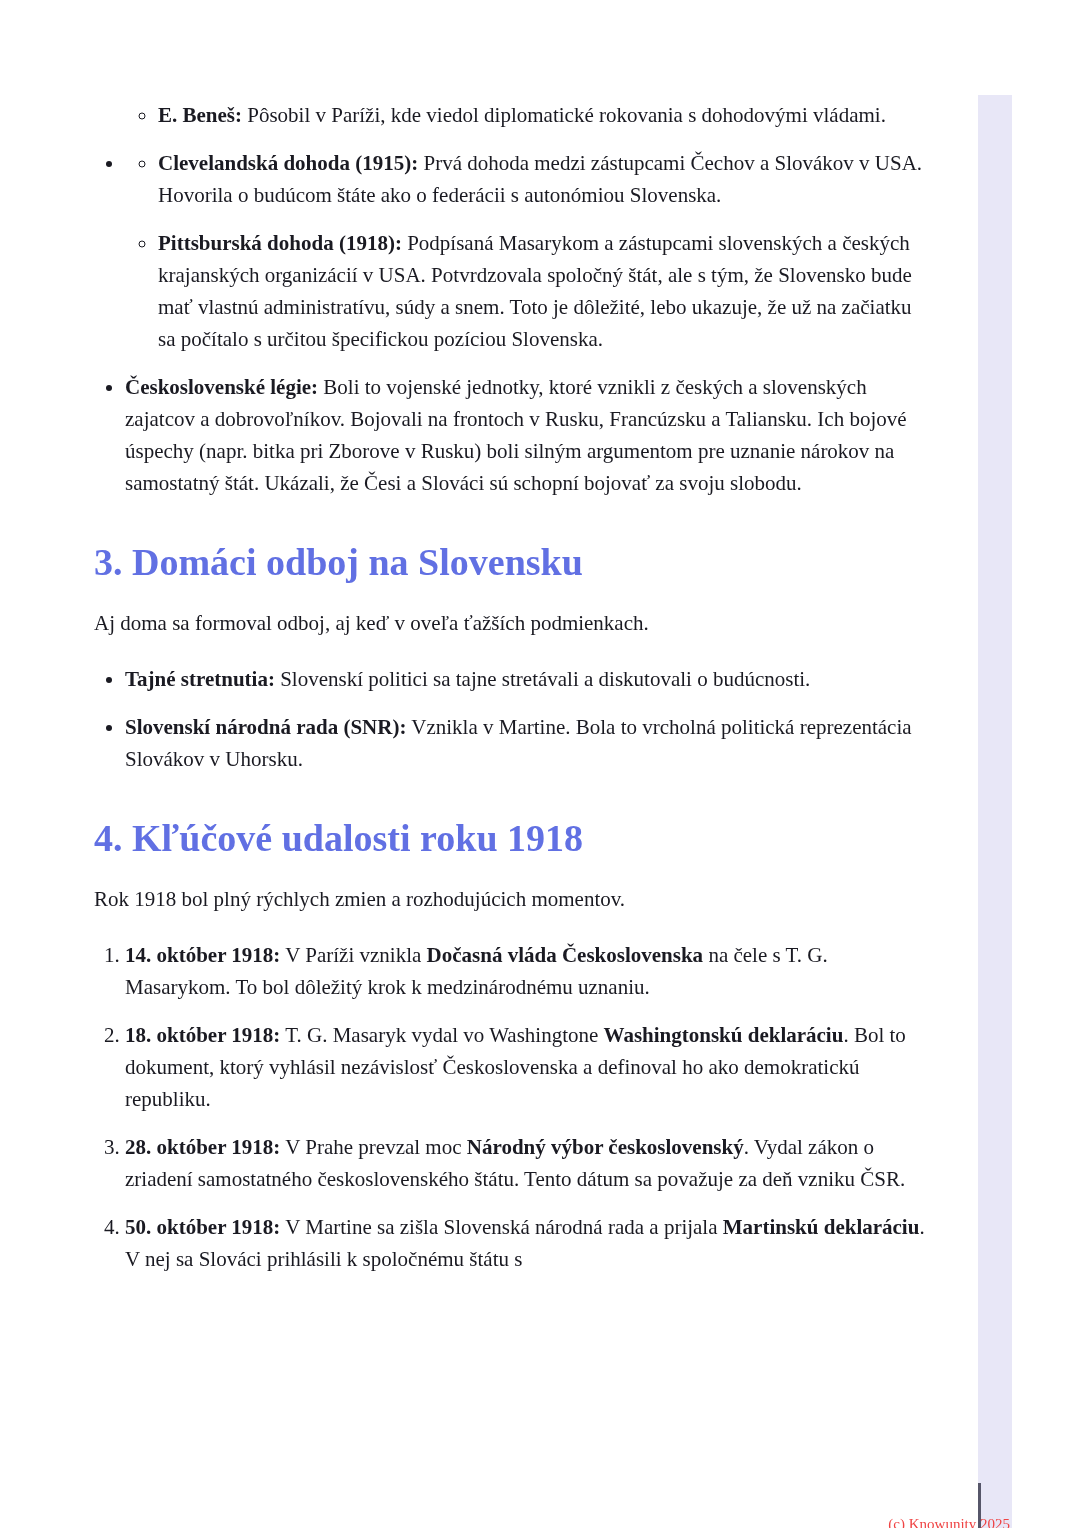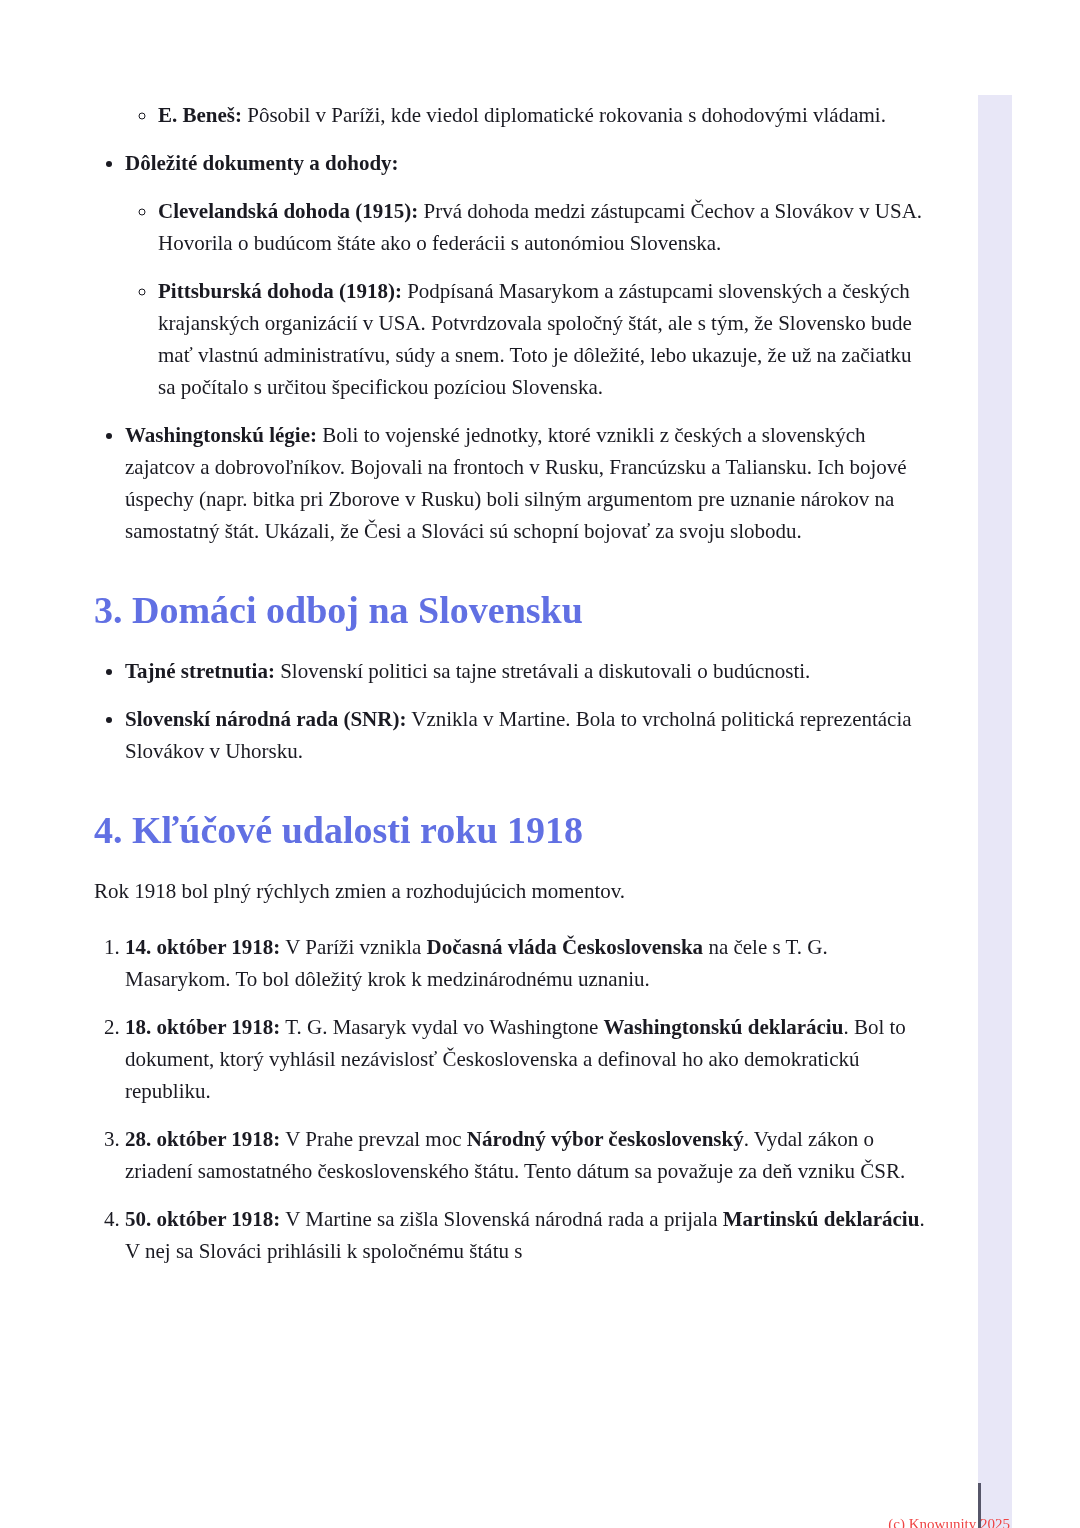--- a/index.html
+++ b/index.html
@@ -90,30 +90,30 @@
 
 <div class="page">
   <div class="content">
 
     <ul class="orphan">
       <li class="item"><b>E. Beneš:</b><span> Pôsobil v Paríži, kde viedol diplomatické rokovania s dohodovými vládami.</span></li>
     </ul>
 
     <ul class="main-list">
       <li class="item">
-        <b>Dôležité dokumenty a dohody:</b>
         <ul class="sub-list">
           <li class="item"><b>Clevelandská dohoda (1915):</b><span> Prvá dohoda medzi zástupcami Čechov a Slovákov v USA. Hovorila o budúcom štáte ako o federácii s autonómiou Slovenska.</span></li>
           <li class="item"><b>Pittsburská dohoda (1918):</b><span> Podpísaná Masarykom a zástupcami slovenských a českých krajanských organizácií v USA. Potvrdzovala spoločný štát, ale s tým, že Slovensko bude mať vlastnú administratívu, súdy a snem. Toto je dôležité, lebo ukazuje, že už na začiatku sa počítalo s určitou špecifickou pozíciou Slovenska.</span></li>
         </ul>
       </li>
-      <li class="item"><b>Washingtonskú légie:</b><span> Boli to vojenské jednotky, ktoré vznikli z českých a slovenských zajatcov a dobrovoľníkov. Bojovali na frontoch v Rusku, Francúzsku a Taliansku. Ich bojové úspechy (napr. bitka pri Zborove v Rusku) boli silným argumentom pre uznanie nárokov na samostatný štát. Ukázali, že Česi a Slováci sú schopní bojovať za svoju slobodu.</span></li>
+      <li class="item"><b>Československé légie:</b><span> Boli to vojenské jednotky, ktoré vznikli z českých a slovenských zajatcov a dobrovoľníkov. Bojovali na frontoch v Rusku, Francúzsku a Taliansku. Ich bojové úspechy (napr. bitka pri Zborove v Rusku) boli silným argumentom pre uznanie nárokov na samostatný štát. Ukázali, že Česi a Slováci sú schopní bojovať za svoju slobodu.</span></li>
     </ul>
 
     <h2 class="heading">3. Domáci odboj na Slovensku</h2>
+    <p class="para">Aj doma sa formoval odboj, aj keď v oveľa ťažších podmienkach.</p>
 
     <ul class="main-list">
       <li class="item"><b>Tajné stretnutia:</b><span> Slovenskí politici sa tajne stretávali a diskutovali o budúcnosti.</span></li>
       <li class="item"><b>Slovenskí národná rada (SNR):</b><span> Vznikla v Martine. Bola to vrcholná politická reprezentácia Slovákov v Uhorsku.</span></li>
     </ul>
 
     <h2 class="heading">4. Kľúčové udalosti roku 1918</h2>
     <p class="para">Rok 1918 bol plný rýchlych zmien a rozhodujúcich momentov.</p>
 
     <ol class="num-list">

